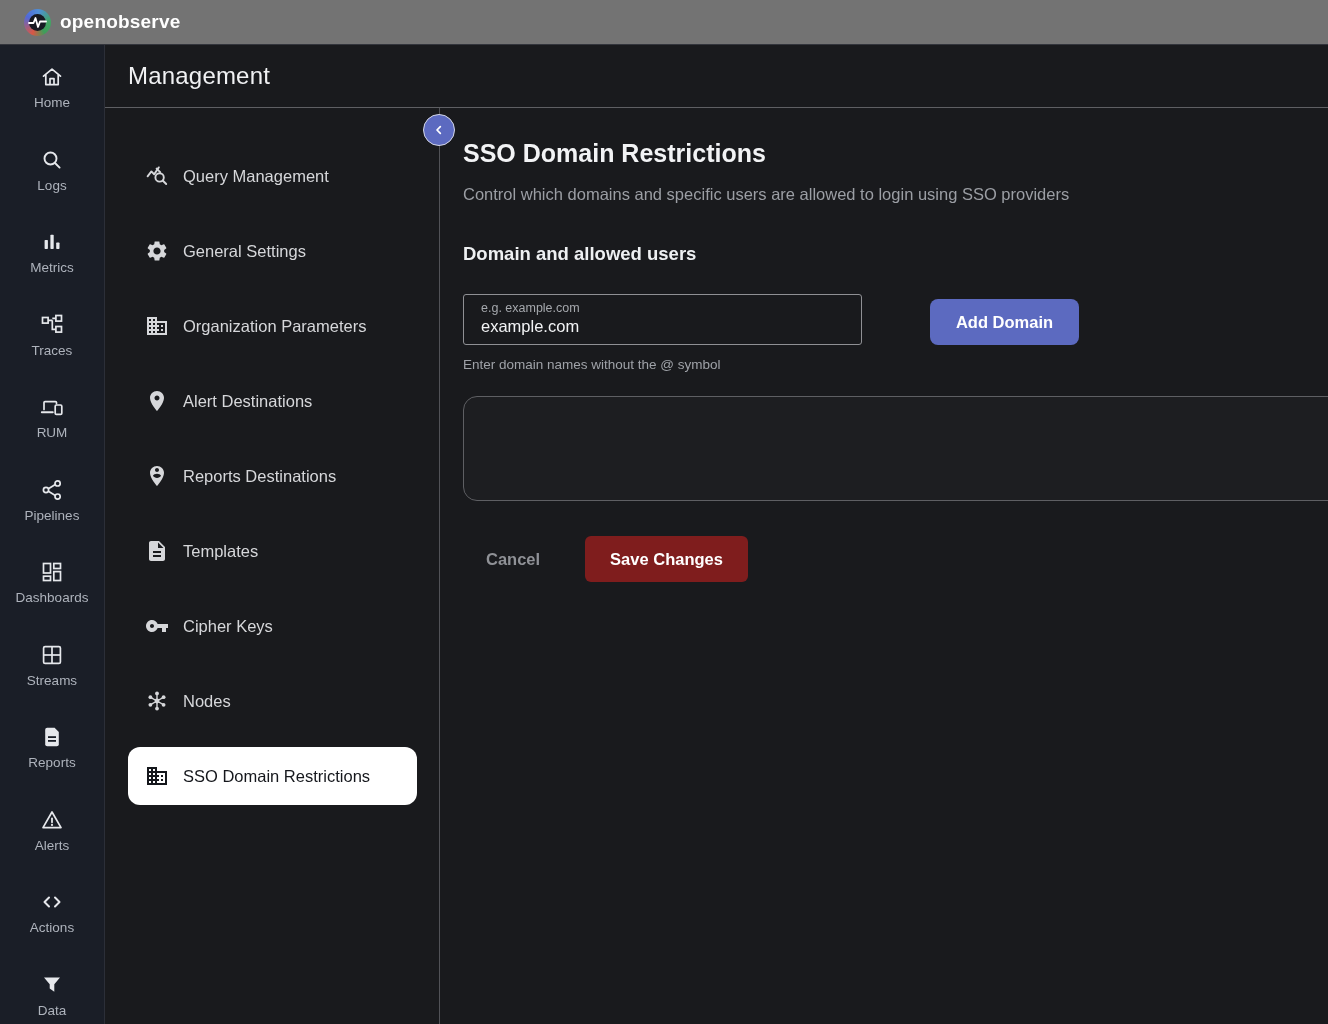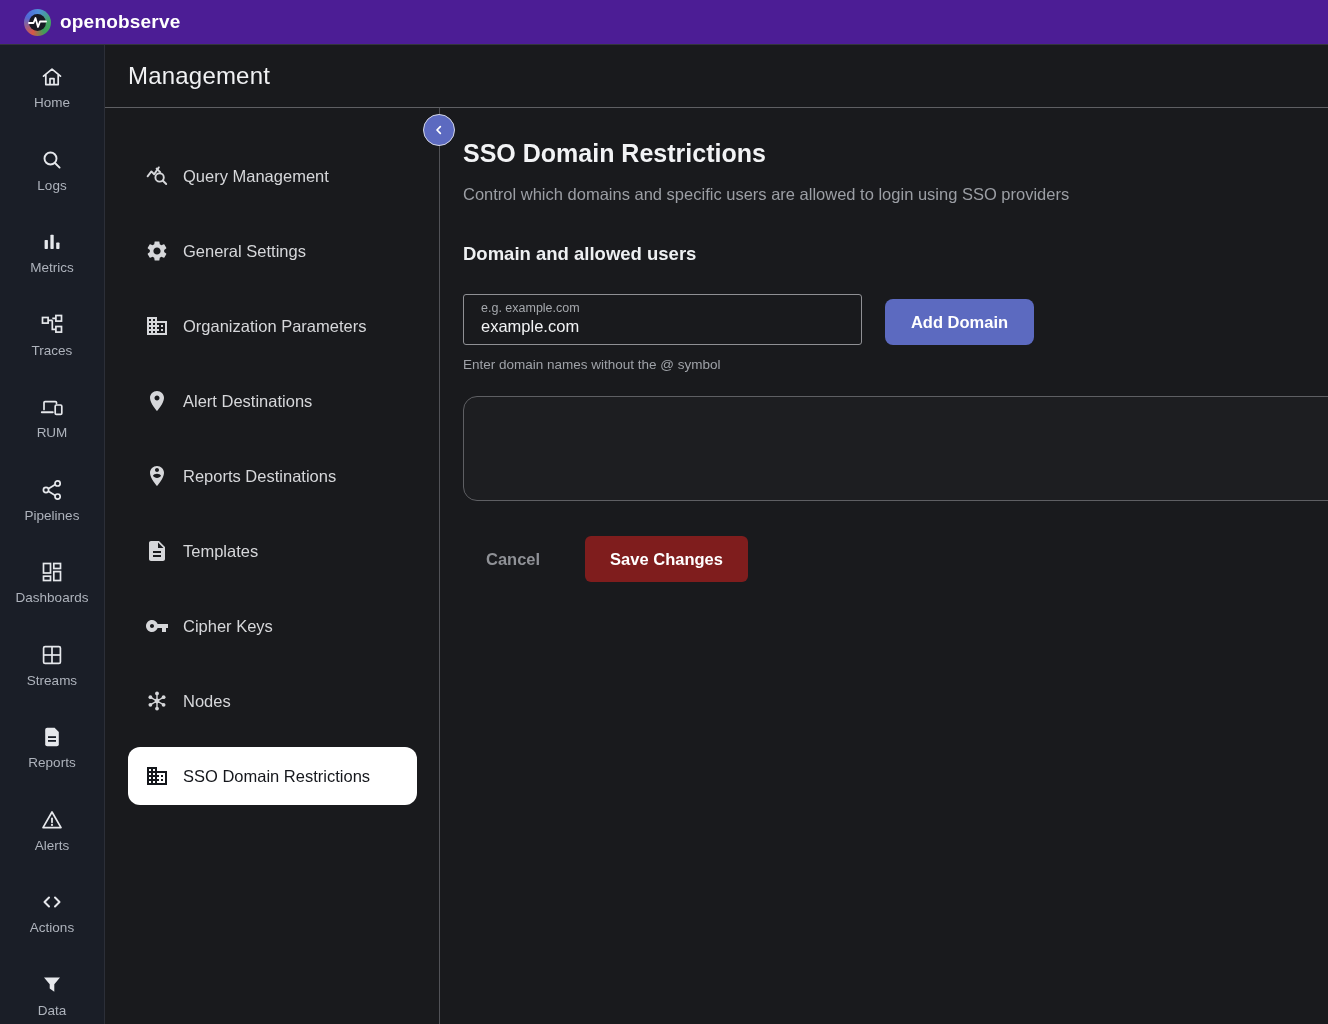--- a/index.html
+++ b/index.html
@@ -5,21 +5,21 @@
   * { margin:0; padding:0; box-sizing:border-box; }
   html,body { background:#101114; }
   #app {
     position:relative; width:1328px; height:1024px; overflow:hidden;
     background:#191a1d; font-family:"Liberation Sans", sans-serif;
     -webkit-font-smoothing:antialiased;
   }
   
   .topbar {
     position:absolute; left:0; top:0; width:1328px; height:45px;
-    background:#4c1d95; border-bottom:1px solid #33353c;
+    background:#737373; border-bottom:1px solid #33353c;
     display:flex; align-items:center; padding-left:24px; gap:9px; z-index:10;
   }
   .logo-mark { position:relative; width:27px; height:27px; border-radius:50%;
     background:conic-gradient(from 205deg,#d85745,#5069d8 95deg,#4f8fd8 160deg,#43a564 240deg,#3f9d5a 300deg,#d85745 360deg); }
   .logo-mark::after { content:""; position:absolute; inset:5px; border-radius:50%; background:#171922; }
   .logo-pulse { position:absolute; inset:0; z-index:2; }
   .logo-text { color:#ffffff; font-size:19px; font-weight:800; letter-spacing:.2px; }
   
   .rail {
     position:absolute; left:0; top:45px; width:105px; bottom:0;
@@ -54,21 +54,21 @@
     display:grid; place-items:center; cursor:pointer;
   }
   
   .content-title { position:absolute; left:463px; top:139px; font-size:25px; font-weight:700; color:#f2f3f5; }
   .content-sub   { position:absolute; left:463px; top:185px; font-size:16.5px; color:#9b9ea4; }
   .section-title { position:absolute; left:463px; top:243px; font-size:18.5px; font-weight:700; color:#eef0f2; }
   .domain-field  { position:absolute; left:463px; top:294px; width:399px; height:51px;
     border:1px solid #8f9094; border-radius:3px; padding:6px 0 0 17px; cursor:text; background:transparent; }
   .domain-label  { font-size:12.5px; color:#a5a8ad; line-height:1.15; }
   .domain-value  { font-size:16.5px; color:#f2f3f5; margin-top:2px; }
-  .add-domain-btn{ position:absolute; left:885px; top:299px; width:149px; height:46px;
+  .add-domain-btn{ position:absolute; left:930px; top:299px; width:149px; height:46px;
     background:#5c6ac0; border-radius:8px; color:#ffffff; font-weight:700; font-size:16.5px;
     display:grid; place-items:center; cursor:pointer; border:none; }
   .helper        { position:absolute; left:463px; top:357px; font-size:13.5px; color:#9fa2a8; }
   .users-box     { position:absolute; left:463px; top:396px; width:905px; height:105px;
     border:1px solid #5e5f63; border-radius:14px; background:#1d1e21; }
   .cancel-btn    { position:absolute; left:484px; top:545px; height:28px; padding:0 2px;
     font-size:16.5px; font-weight:600; color:#8f9196; display:grid; place-items:center;
     background:transparent; border:none; cursor:pointer; }
   .save-btn      { position:absolute; left:585px; top:536px; width:163px; height:46px;
     background:#7f1d1d; border-radius:6px; color:#ffffff; font-weight:700; font-size:16.5px;

